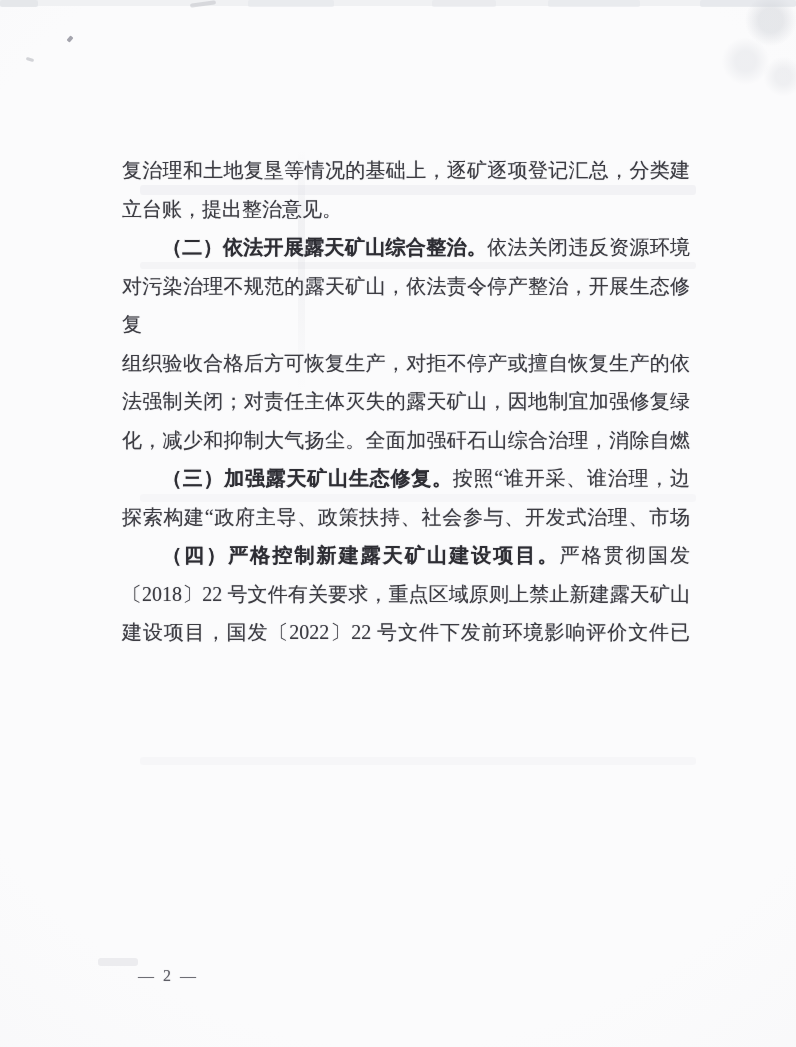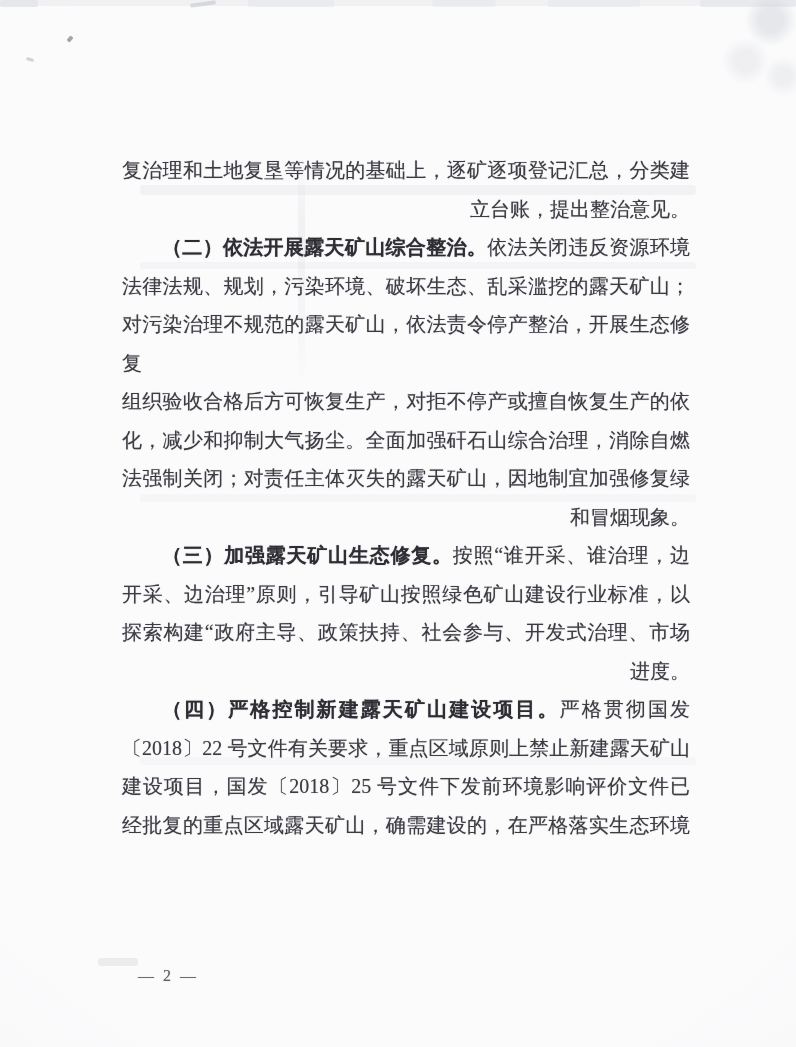--- a/index.html
+++ b/index.html
@@ -52,21 +52,21 @@
     left: 122px;
     top: 151px;
     width: 568px;
     color: var(--ink, #3c3c42);
     font-size: 20px;
     line-height: 38.5px;
   }
   .line {
     width: 568px;
     white-space: normal;
-    text-align: right;
+    text-align: left;
   }
   .line.justify {
     text-align: justify;
     text-align-last: justify;
     text-justify: inter-character;
   }
   .line.indent { text-indent: 2em; }
   .seg { text-shadow: 0 0 1px rgba(86,86,98,.55); }
   .seg.bold {
     font-weight: 700;
@@ -104,31 +104,26 @@
   <div class="artifact band band1"></div>
   <div class="artifact band band2"></div>
   <div class="artifact band band3"></div>
   <div class="artifact band band4"></div>
   <div class="artifact smudge-footer"></div>
 
   <div class="body-text">
       <div class="line justify"><span class="seg">复治理和土地复垦等情况的基础上，逐矿逐项登记汇总，分类建</span></div>
       <div class="line"><span class="seg">立台账，提出整治意见。</span></div>
       <div class="line justify indent"><span class="seg bold">（二）依法开展露天矿山综合整治。</span><span class="seg">依法关闭违反资源环境</span></div>
-      <div class="line justify"><span class="seg">法律法规、规划，污染环境、破坏生态、乱采滥挖的露天矿山；</span></div>
       <div class="line justify"><span class="seg">对污染治理不规范的露天矿山，依法责令停产整治，开展生态修复</span></div>
       <div class="line justify"><span class="seg">组织验收合格后方可恢复生产，对拒不停产或擅自恢复生产的依</span></div>
+      <div class="line justify"><span class="seg">法强制关闭；对责任主体灭失的露天矿山，因地制宜加强修复绿</span></div>
       <div class="line justify"><span class="seg">化，减少和抑制大气扬尘。全面加强矸石山综合治理，消除自燃</span></div>
-      <div class="line justify"><span class="seg">法强制关闭；对责任主体灭失的露天矿山，因地制宜加强修复绿</span></div>
-      <div class="line"><span class="seg">和冒烟现象。</span></div>
       <div class="line justify indent"><span class="seg bold">（三）加强露天矿山生态修复。</span><span class="seg">按照“谁开采、谁治理，边</span></div>
-      <div class="line justify"><span class="seg">开采、边治理”原则，引导矿山按照绿色矿山建设行业标准，以</span></div>
       <div class="line justify"><span class="seg">探索构建“政府主导、政策扶持、社会参与、开发式治理、市场</span></div>
-      <div class="line"><span class="seg">进度。</span></div>
       <div class="line justify indent"><span class="seg bold">（四）严格控制新建露天矿山建设项目。</span><span class="seg">严格贯彻国发</span></div>
       <div class="line justify"><span class="seg">〔2018〕22 号文件有关要求，重点区域原则上禁止新建露天矿山</span></div>
-      <div class="line justify"><span class="seg">建设项目，国发〔2018〕25 号文件下发前环境影响评价文件已</span></div>
-      <div class="line justify"><span class="seg">经批复的重点区域露天矿山，确需建设的，在严格落实生态环境</span></div>
+      <div class="line justify"><span class="seg">建设项目，国发〔2022〕22 号文件下发前环境影响评价文件已</span></div>
     </div>
 
   <div class="page-footer">— 2 —</div>
 
 </div>
 
 </body></html>

